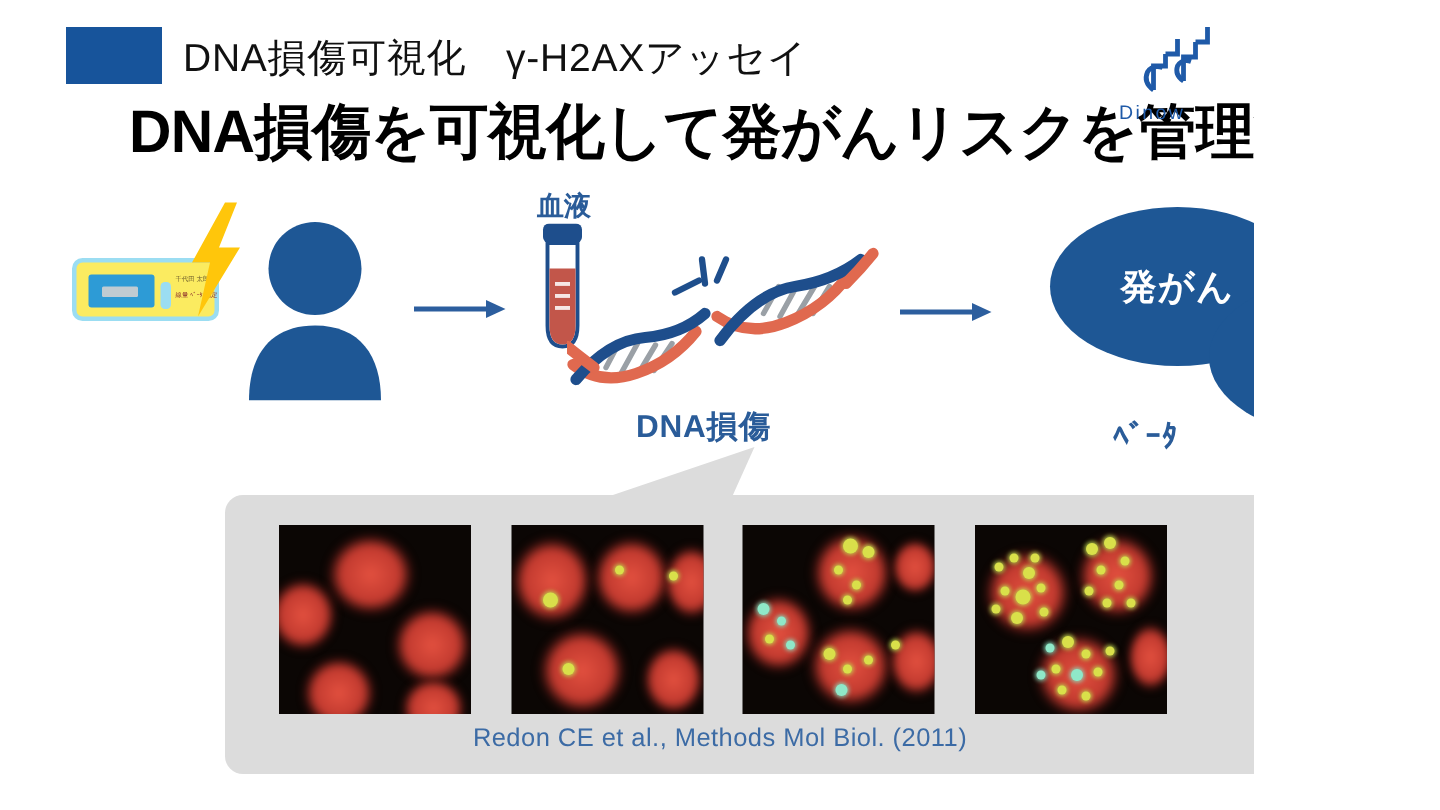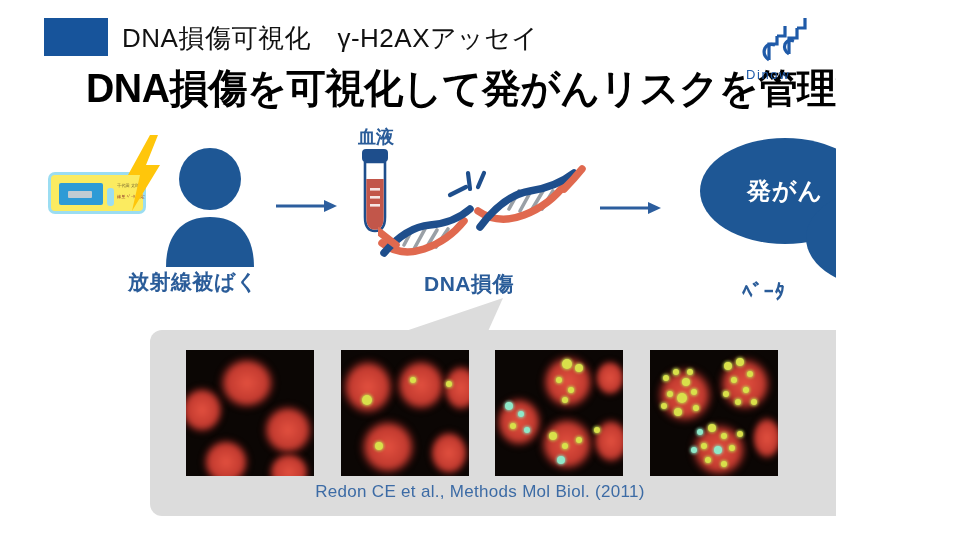--- a/index.html
+++ b/index.html
@@ -284,21 +284,20 @@
       <polygon points="30,2 8,42 20,42 12,78 40,32 26,32 38,2" fill="#FFC60B"></polygon>
     </svg>
 
     <svg id="person-icon" width="104" height="122" viewBox="0 0 104 122" aria-hidden="true">
       <circle cx="52" cy="34" r="31" fill="#1E5795"></circle>
       <path d="M52 72 C22 72 8 92 8 122 L96 122 C96 92 82 72 52 72 Z" fill="#1E5795"></path>
     </svg>
 
   </div>
 
-  <div class="flow-label" id="label-exposure">放射線被ばく</div>
 
   <svg id="arrow-1" width="62" height="16" viewBox="0 0 62 16" aria-hidden="true">
     <line x1="0" y1="8" x2="50" y2="8" stroke="#2C5E9E" stroke-width="3.2"></line>
     <polygon points="48,2 61,8 48,14" fill="#2C5E9E"></polygon>
   </svg>
 
   <div id="step-dna">
 
     <div id="label-blood">血液</div>
 

